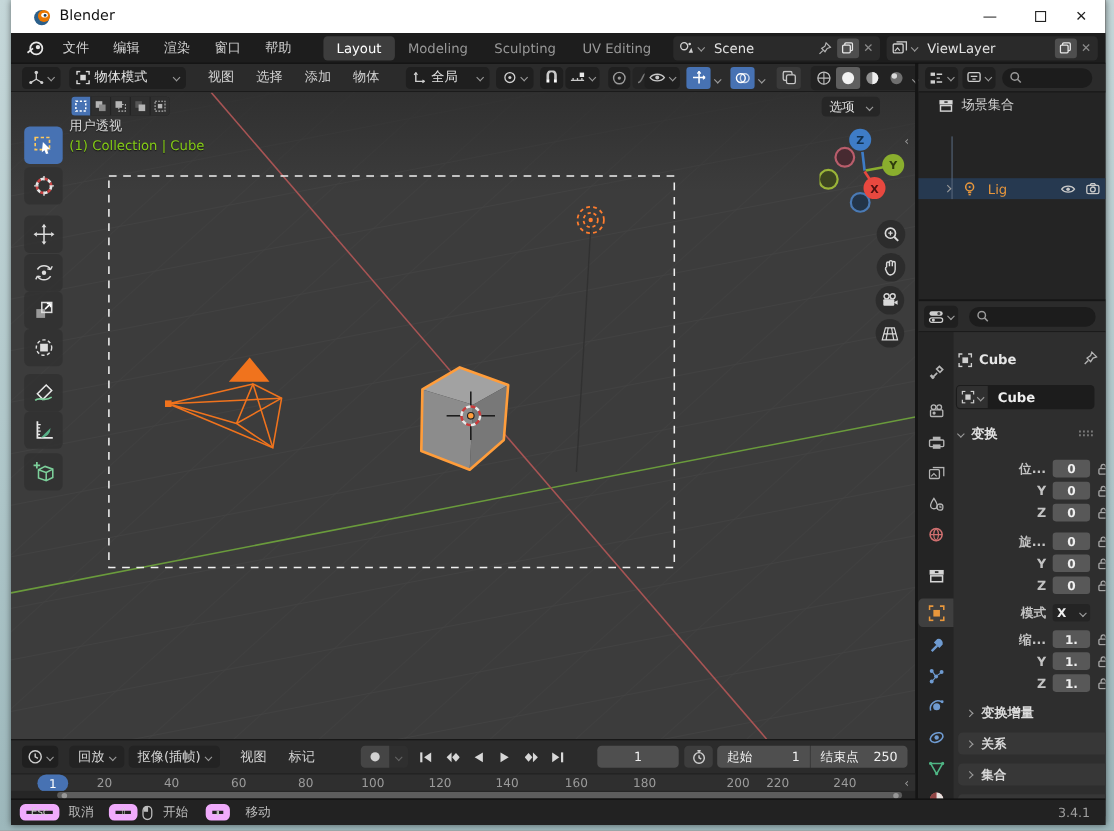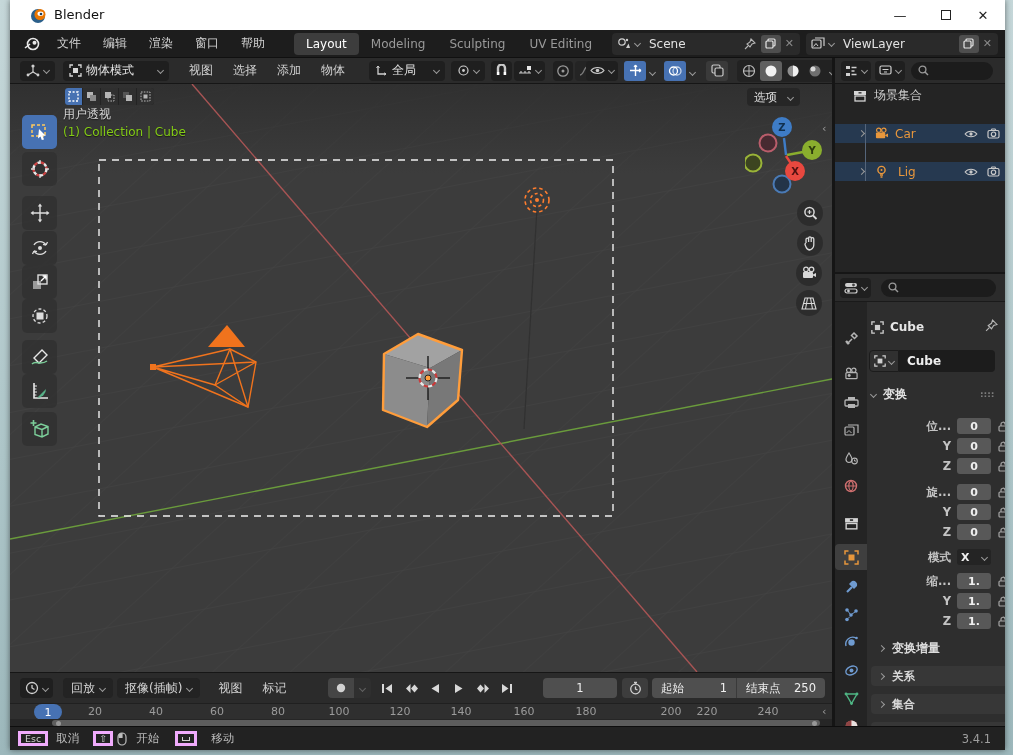--- a/index.html
+++ b/index.html
@@ -64,21 +64,21 @@
   .thead { position:absolute; left:0; top:0; width:822px; height:30px; display:flex; align-items:center; }
   .ruler { position:absolute; left:0; top:30px; width:822px; height:16px; background:#2f2f2f; border-top:1px solid #202020; }
   .tick { position:absolute; top:1px; width:34px; text-align:center; color:#9b9b9b; font-size:11px; }
   .marker { position:absolute; left:24px; top:0px; width:28px; height:16px; background:#4772b3; border-radius:8px; color:#fff; font-size:11px; display:flex; align-items:center; justify-content:center; }
   .scroll { position:absolute; left:0; top:46px; width:822px; height:8px; background:#262626; }
   .thumb { position:absolute; left:42px; top:1px; width:768px; height:6px; background:#5d5d5d; border-radius:3px; }
   .enddot { position:absolute; top:1.5px; width:5px; height:5px; background:#979797; border-radius:50%; }
   .tfield { background:#4f4f4f; border-radius:4px; height:20px; display:flex; align-items:center; color:#f0f0f0; font-size:11.5px; }
   
   .statusbar { left:0; top:726px; width:995px; height:24px; background:#222222; border-top:1px solid #0e0e0e; display:flex; align-items:center; color:#bdbdbd; font-size:11.5px; }
-  .keycap { border:3px solid #f0abfc; border-radius:0; padding:0 4px; height:15px; display:flex; align-items:center; font-size:9.5px; color:#cfcfcf; }
+  .keycap { border:6px solid #f0abfc; border-radius:5px; padding:0 4px; height:15px; display:flex; align-items:center; font-size:9.5px; color:#cfcfcf; }
   svg { display:block; }
 </style>
 </head>
 <body>
 
 <div class="win">
 
   <div class="abs titlebar">
     <i class="abs" style="left:20px;top:7px">
       <svg width="17" height="17" viewBox="0 0 17 17">
@@ -572,45 +572,20 @@
     <div class="orow" style="top:28px">
       <i style="margin-left:18px">
           <svg width="14" height="12" viewBox="0 0 14 12">
             <rect x="1" y="1" width="12" height="4" fill="#d5d5d5"></rect>
             <rect x="2" y="6" width="10" height="5" fill="none" stroke="#d5d5d5" stroke-width="1.3"></rect>
             <rect x="5.5" y="2" width="3" height="1.6" fill="#444"></rect>
           </svg>
         </i>
       <span style="margin-left:7px">场景集合</span>
     </div>
-    <div class="orow selrow" style="top:66px">
-      <span class="chev right" style="margin-left:24px"></span>
-      <i style="margin-left:10px">
-          <svg width="15" height="13" viewBox="0 0 16 14">
-            <circle cx="5" cy="3.4" r="2.3" fill="none" stroke="#e8973c" stroke-width="1.3"></circle>
-            <circle cx="10.5" cy="3.4" r="2.3" fill="none" stroke="#e8973c" stroke-width="1.3"></circle>
-            <rect x="2" y="6" width="10" height="6" rx="1" fill="#e8973c"></rect>
-            <path d="M12 8.5 L15 7 V11 L12 9.5 Z" fill="#e8973c"></path>
-          </svg>
-        </i>
-      <span class="orange-t" style="margin-left:6px">Car</span>
-      <i style="margin-left:auto">
-          <svg width="14" height="10" viewBox="0 0 15 11">
-            <path d="M1 5.5 C4 1.5 11 1.5 14 5.5 C11 9.5 4 9.5 1 5.5 Z" fill="none" stroke="#c9c9c9" stroke-width="1.2"></path>
-            <circle cx="7.5" cy="5.5" r="1.8" fill="#c9c9c9"></circle>
-          </svg>
-        </i>
-      <i style="margin-left:9px;margin-right:5px">
-          <svg width="13" height="11" viewBox="0 0 13 11">
-            <rect x="1" y="2.5" width="11" height="7.5" rx="1.5" fill="none" stroke="#c9c9c9" stroke-width="1.2"></rect>
-            <path d="M4 2.5 L5 1 H8 L9 2.5" fill="none" stroke="#c9c9c9" stroke-width="1.2"></path>
-            <circle cx="6.5" cy="6.2" r="2.2" fill="none" stroke="#c9c9c9" stroke-width="1.2"></circle>
-          </svg>
-        </i>
-    </div>
     <div class="orow selrow" style="top:104px">
       <span class="chev right" style="margin-left:24px"></span>
       <i style="margin-left:11px">
           <svg width="13" height="13" viewBox="0 0 13 13">
             <circle cx="6.5" cy="5" r="3.6" fill="none" stroke="#e8973c" stroke-width="1.4"></circle>
             <path d="M5 10 h3 M5.5 12 h2" stroke="#e8973c" stroke-width="1.3"></path>
             <circle cx="6.5" cy="5" r="1" fill="#e8973c"></circle>
           </svg>
         </i>
       <span class="orange-t" style="margin-left:10px">Lig</span>

